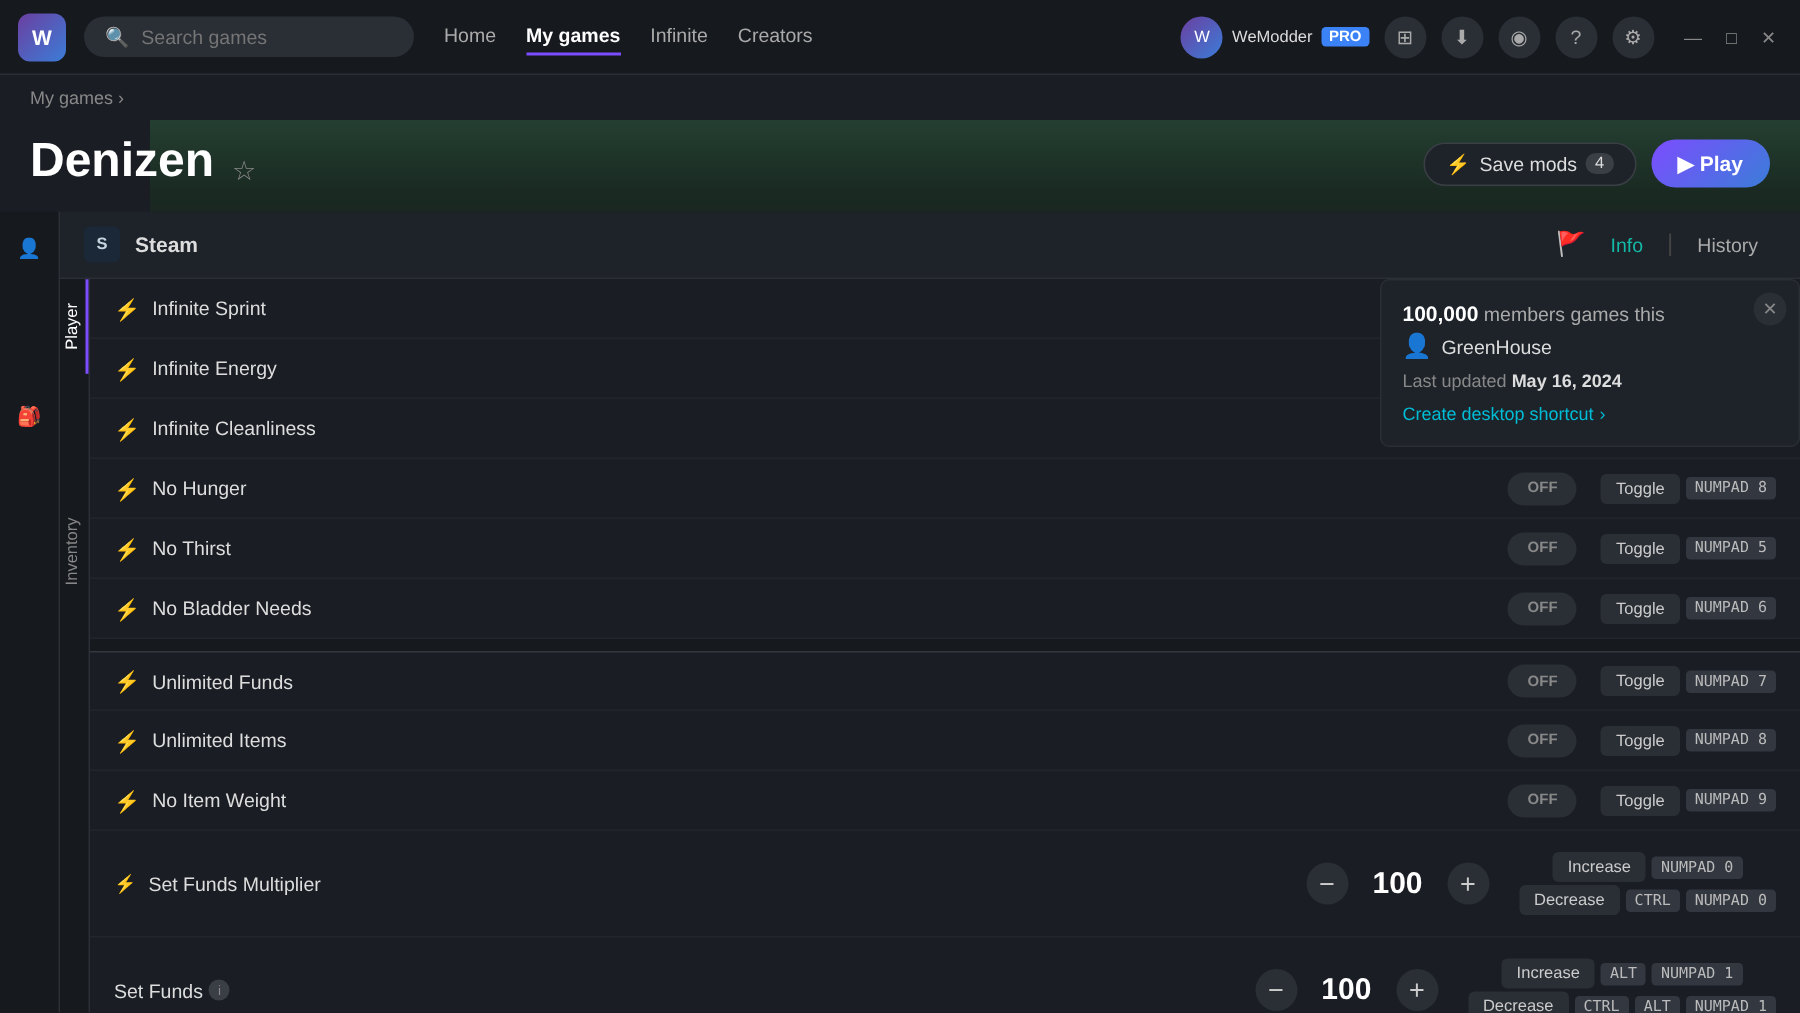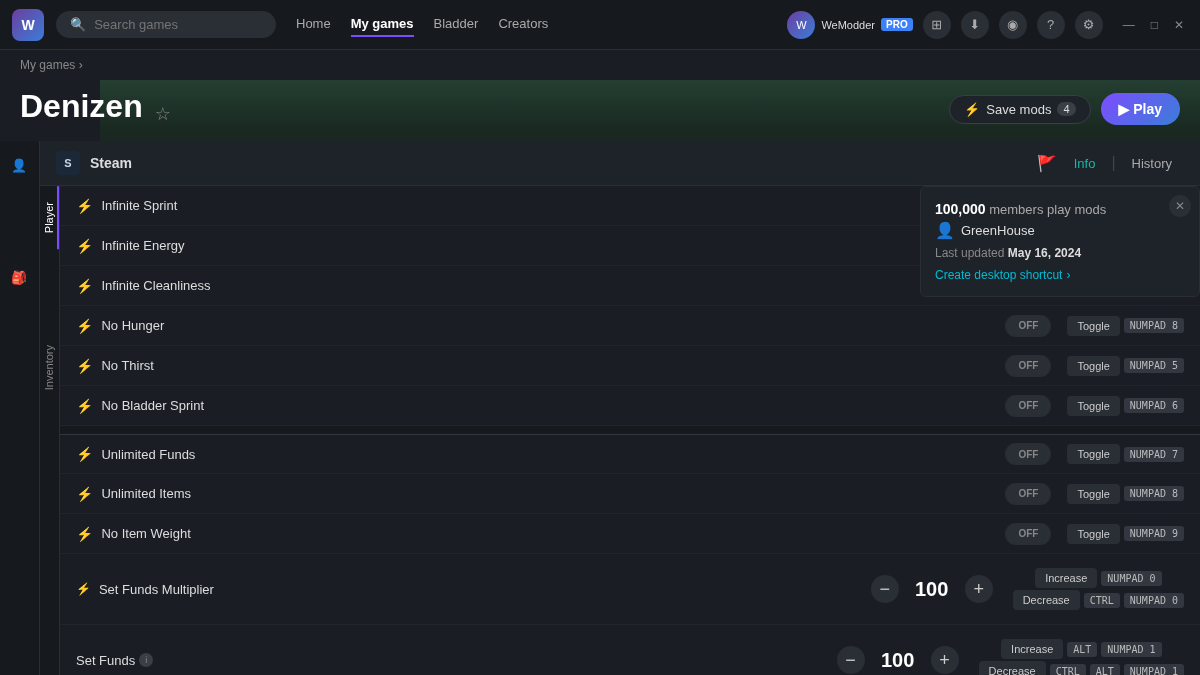--- a/index.html
+++ b/index.html
@@ -492,21 +492,21 @@
 
 <div class="navbar">
   <div class="logo">W</div>
   <div class="search-bar">
     <span class="search-icon-svg">🔍</span>
     <input type="text" placeholder="Search games" style="">
   </div>
   <nav class="nav-links">
     <span class="nav-link">Home</span>
     <span class="nav-link active">My games</span>
-    <span class="nav-link">Bladder</span>
+    <span class="nav-link">Infinite</span>
     <span class="nav-link">Creators</span>
   </nav>
   <div class="nav-right">
     <div class="user-badge">
       <div class="user-avatar">W</div>
       <span class="user-name">WeModder</span>
       <span class="pro-badge">PRO</span>
     </div>
     <div class="nav-icon">⊞</div>
     <div class="nav-icon">⬇</div>
@@ -629,21 +629,21 @@
             <span>OFF</span>
           </div>
           <div class="mod-action">
             <button class="action-btn">Toggle</button>
             <span class="kbd">NUMPAD 5</span>
           </div>
         </div>
 
         <div class="mod-row">
           <span class="bolt-icon">⚡</span>
-          <span class="mod-name">No Bladder Sprint</span>
+          <span class="mod-name">No Bladder Needs</span>
           <div class="toggle-pill toggle-off">
             <span>OFF</span>
           </div>
           <div class="mod-action">
             <button class="action-btn">Toggle</button>
             <span class="kbd">NUMPAD 6</span>
           </div>
         </div>
 
         <div class="section-header"></div>
@@ -733,21 +733,21 @@
             </div>
           </div>
         </div>
 
       </div>
 
       <div class="info-panel">
         <div class="info-panel-close">✕</div>
         <div class="info-members">
           <strong>100,000</strong>
-          <span>members play mods</span>
+          <span>members games this</span>
         </div>
         <div class="info-user">
           <span class="info-user-icon">👤</span>
           <span class="info-user-name">GreenHouse</span>
         </div>
         <div class="info-updated">
           <span>Last updated</span>
           <strong>May 16, 2024</strong>
         </div>
         <div class="info-link">

